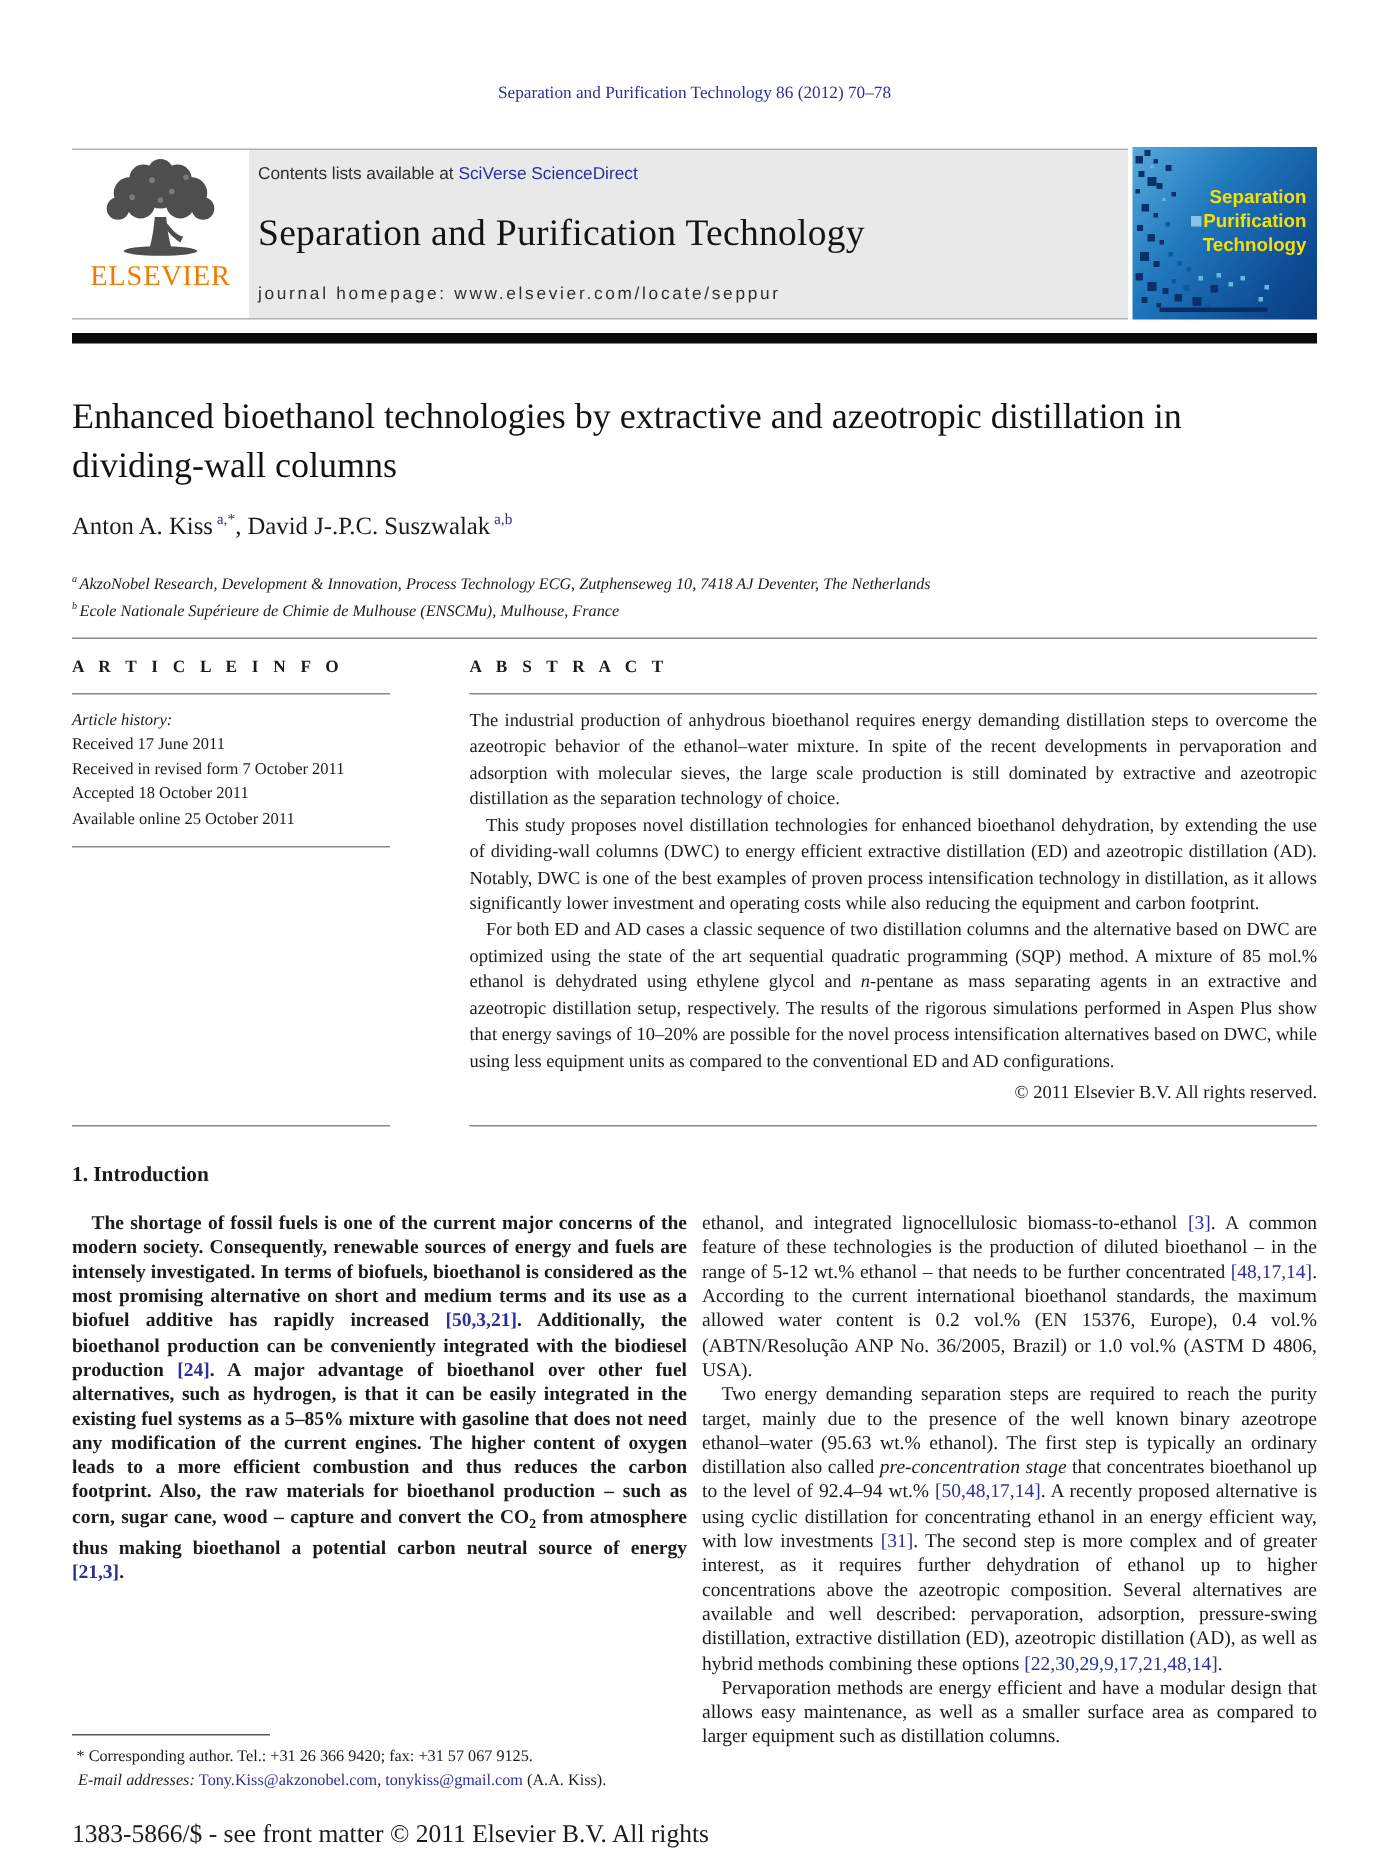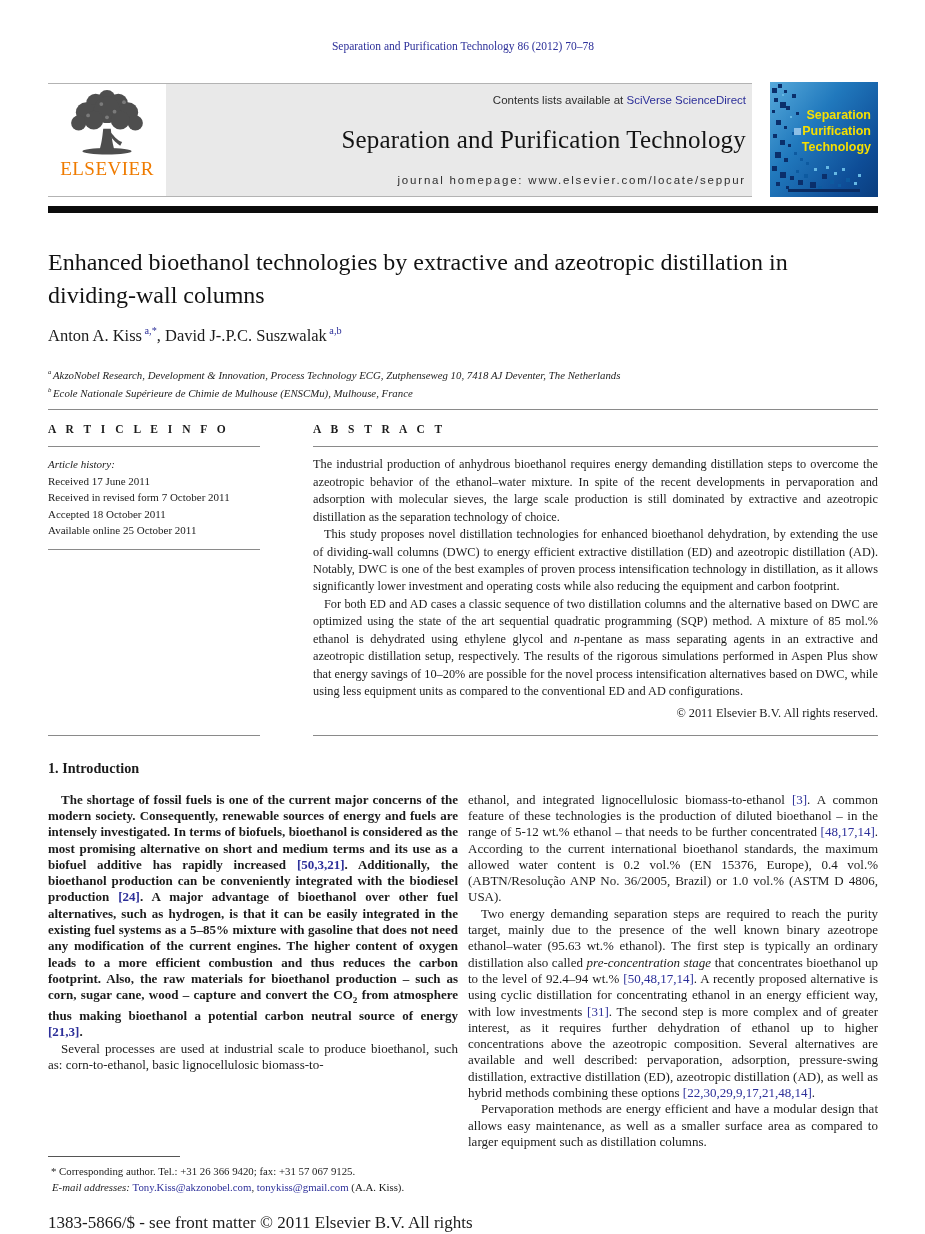--- a/index.html
+++ b/index.html
@@ -10,44 +10,44 @@
   }
   html,body{margin:0;padding:0;}
   body{
     width:925px;height:1234px;position:relative;overflow:hidden;
     background:#ffffff;color:var(--ink);
     font-family:"Liberation Serif", serif;
   }
   .page{position:absolute;left:48px;top:0;width:830px;}
 
   
-  .head-cite{margin-top:40px;text-align:center;font-size:11.5px;color:var(--navy);}
+  .head-cite{margin-top:56px;text-align:center;font-size:11.5px;color:var(--navy);}
 
   
   .masthead-row{position:relative;height:115px;margin-top:30px;}
   .masthead-left{
     position:absolute;left:0;top:1px;width:704px;height:112px;
     border-top:1px solid #b3b3b3;border-bottom:1px solid #b3b3b3;
     display:flex;background:#fff;
   }
   .logo-col{width:118px;display:flex;flex-direction:column;align-items:center;padding-top:5px;background:#fff;}
   .logo-col svg{display:block;}
   .elsevier-wordmark{font-family:"Liberation Serif",serif;font-size:19px;color:var(--orange);letter-spacing:.5px;margin-top:1px;}
   .gray-box{
-    flex:1;background:#e9e9e9;text-align:right;
+    flex:1;background:#e9e9e9;text-align:left;
     display:flex;flex-direction:column;justify-content:space-between;
     padding:10px 6px 10px;
   }
   .contents-line{font-family:"Liberation Sans",sans-serif;font-size:11.5px;color:#2e2e2e;}
   .journal-name{font-size:25px;color:#141414;letter-spacing:.2px;}
   .homepage-line{font-family:"Liberation Sans",sans-serif;font-size:11.5px;letter-spacing:1.8px;color:#2e2e2e;}
 
   
   .cover{
-    position:absolute;right:0;top:0;width:108px;height:115px;overflow:hidden;
+    position:absolute;right:0;top:0;width:123px;height:115px;overflow:hidden;
     background:linear-gradient(128deg,#57aadb 0%,#2179bd 38%,#0e4d97 78%,#0a3d7e 100%);
   }
   .cover svg{position:absolute;left:0;top:0;}
   .cover-text{
     position:absolute;right:7px;top:25px;text-align:right;
     font-family:"Liberation Sans",sans-serif;font-weight:bold;font-size:12.5px;line-height:1.28;
     color:#f7df00;
   }
   .cover-sq-icon{display:inline-block;width:7px;height:7px;background:#8ec0e6;margin-right:1px;}
   .cover-bottom-bar{position:absolute;bottom:5px;left:18px;width:72px;height:3px;background:#0a2c62;}
@@ -242,21 +242,20 @@
       <div class="pad-b"></div>
       <hr class="thin-rule rule-bottom">
     </div>
   </div>
 
   <div class="section-heading">1. Introduction</div>
 
   <div class="two-col">
     <div class="col">
       <p class="indent-first"><span>The shortage of fossil fuels is one of the current major concerns of the modern society. Consequently, renewable sources of energy and fuels are intensely investigated. In terms of biofuels, bioethanol is considered as the most promising alternative on short and medium terms and its use as a biofuel additive has rapidly increased </span><span class="seg-ref">[50,3,21]</span><span>. Additionally, the bioethanol production can be conveniently integrated with the biodiesel production </span><span class="seg-ref">[24]</span><span>. A major advantage of bioethanol over other fuel alternatives, such as hydrogen, is that it can be easily integrated in the existing fuel systems as a 5–85% mixture with gasoline that does not need any modification of the current engines. The higher content of oxygen leads to a more efficient combustion and thus reduces the carbon footprint. Also, the raw materials for bioethanol production – such as corn, sugar cane, wood – capture and convert the CO</span><span class="seg-sub">2</span><span> from atmosphere thus making bioethanol a potential carbon neutral source of energy </span><span class="seg-ref">[21,3]</span><span>.</span></p>
-      <p><span>Several processes are used at industrial scale to produce bioethanol, such as: corn-to-ethanol, basic lignocellulosic biomass-to-</span></p>
     </div>
     <div class="col">
       <p><span>ethanol, and integrated lignocellulosic biomass-to-ethanol </span><span class="seg-ref">[3]</span><span>. A common feature of these technologies is the production of diluted bioethanol – in the range of 5-12 wt.% ethanol – that needs to be further concentrated </span><span class="seg-ref">[48,17,14]</span><span>. According to the current international bioethanol standards, the maximum allowed water content is 0.2 vol.% (EN 15376, Europe), 0.4 vol.% (ABTN/Resolução ANP No. 36/2005, Brazil) or 1.0 vol.% (ASTM D 4806, USA).</span></p>
       <p><span>Two energy demanding separation steps are required to reach the purity target, mainly due to the presence of the well known binary azeotrope ethanol–water (95.63 wt.% ethanol). The first step is typically an ordinary distillation also called </span><span class="seg-it">pre-concentration stage</span><span> that concentrates bioethanol up to the level of 92.4–94 wt.% </span><span class="seg-ref">[50,48,17,14]</span><span>. A recently proposed alternative is using cyclic distillation for concentrating ethanol in an energy efficient way, with low investments </span><span class="seg-ref">[31]</span><span>. The second step is more complex and of greater interest, as it requires further dehydration of ethanol up to higher concentrations above the azeotropic composition. Several alternatives are available and well described: pervaporation, adsorption, pressure-swing distillation, extractive distillation (ED), azeotropic distillation (AD), as well as hybrid methods combining these options </span><span class="seg-ref">[22,30,29,9,17,21,48,14]</span><span>.</span></p>
       <p><span>Pervaporation methods are energy efficient and have a modular design that allows easy maintenance, as well as a smaller surface area as compared to larger equipment such as distillation columns.</span></p>
     </div>
   </div>
 
   <div class="footer">
     <hr class="foot-rule">

